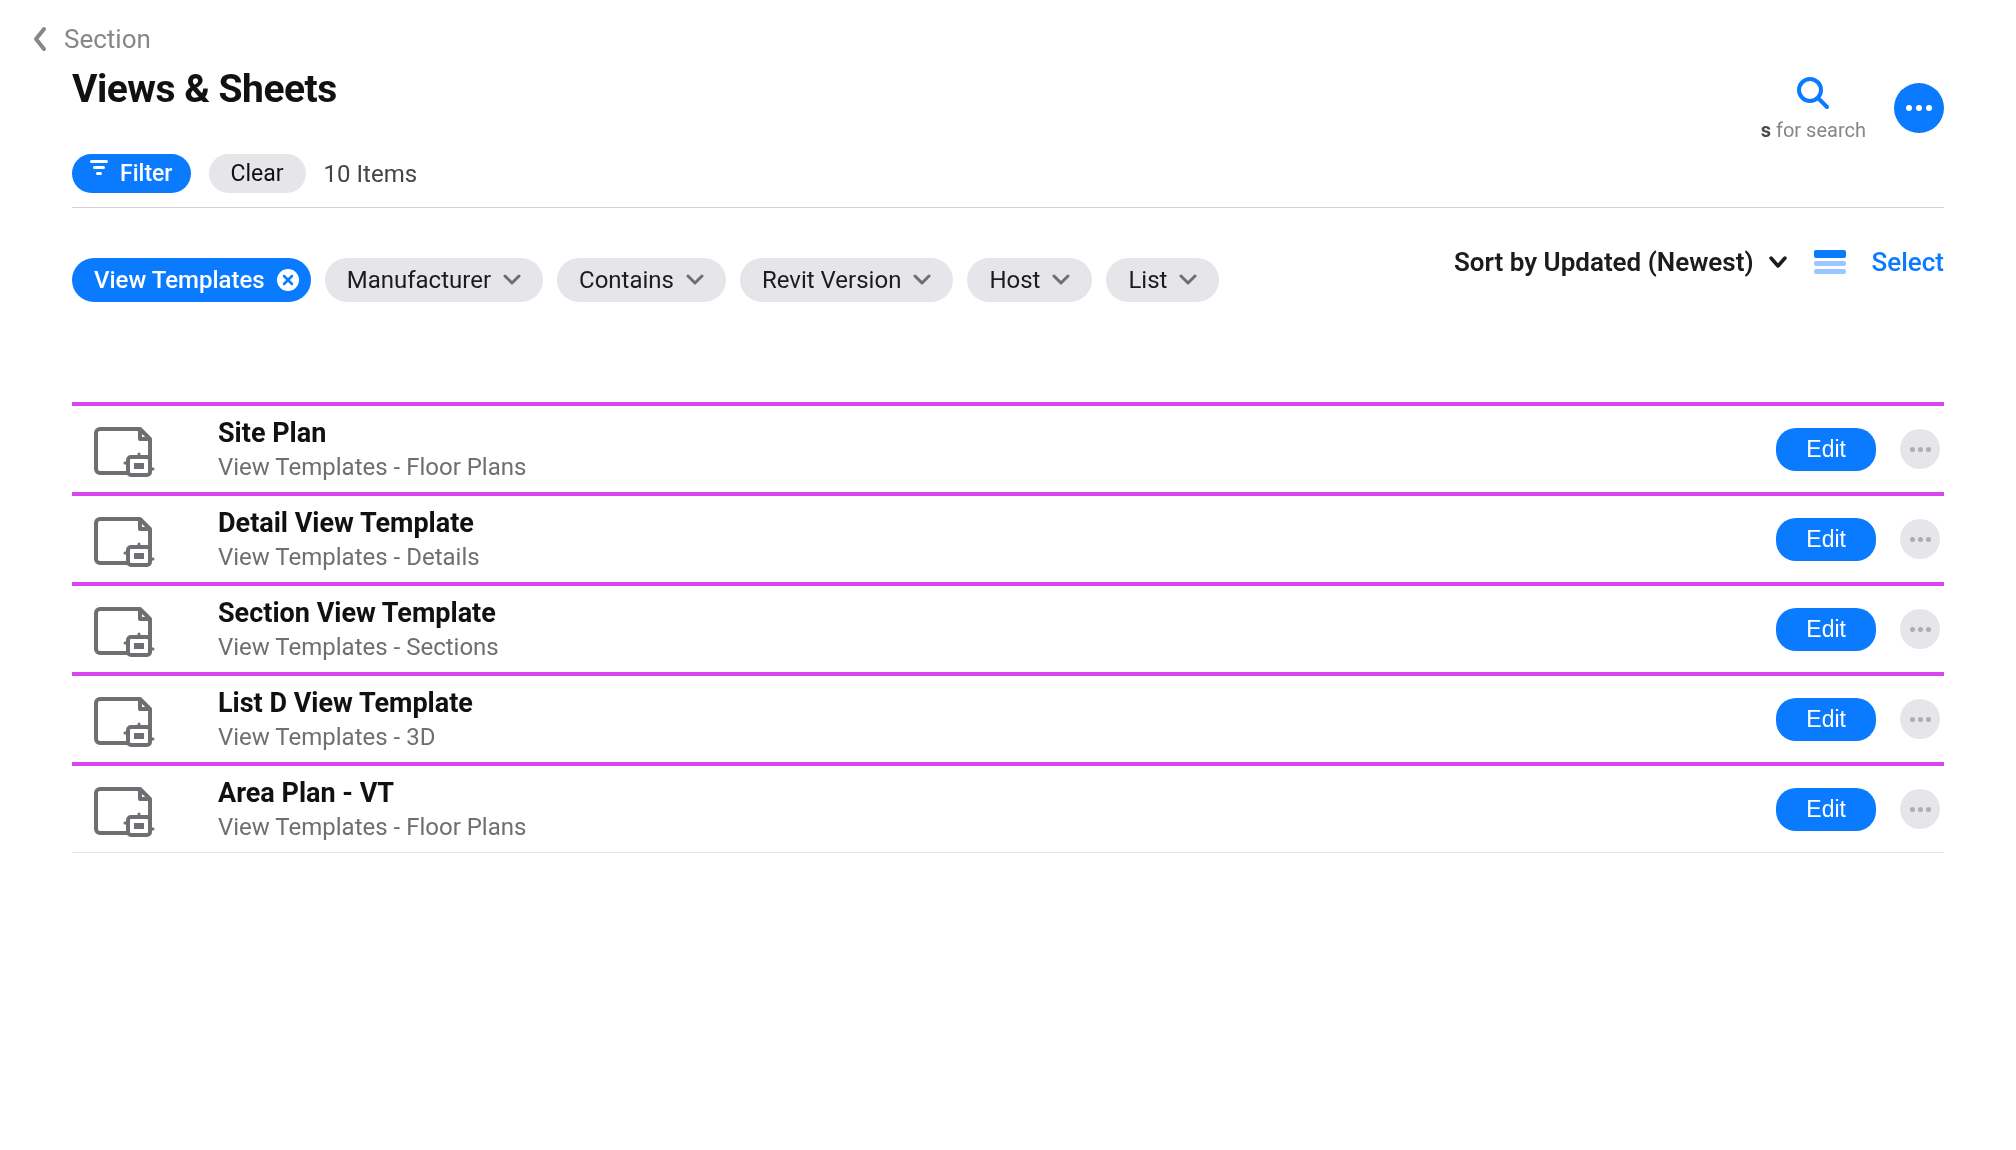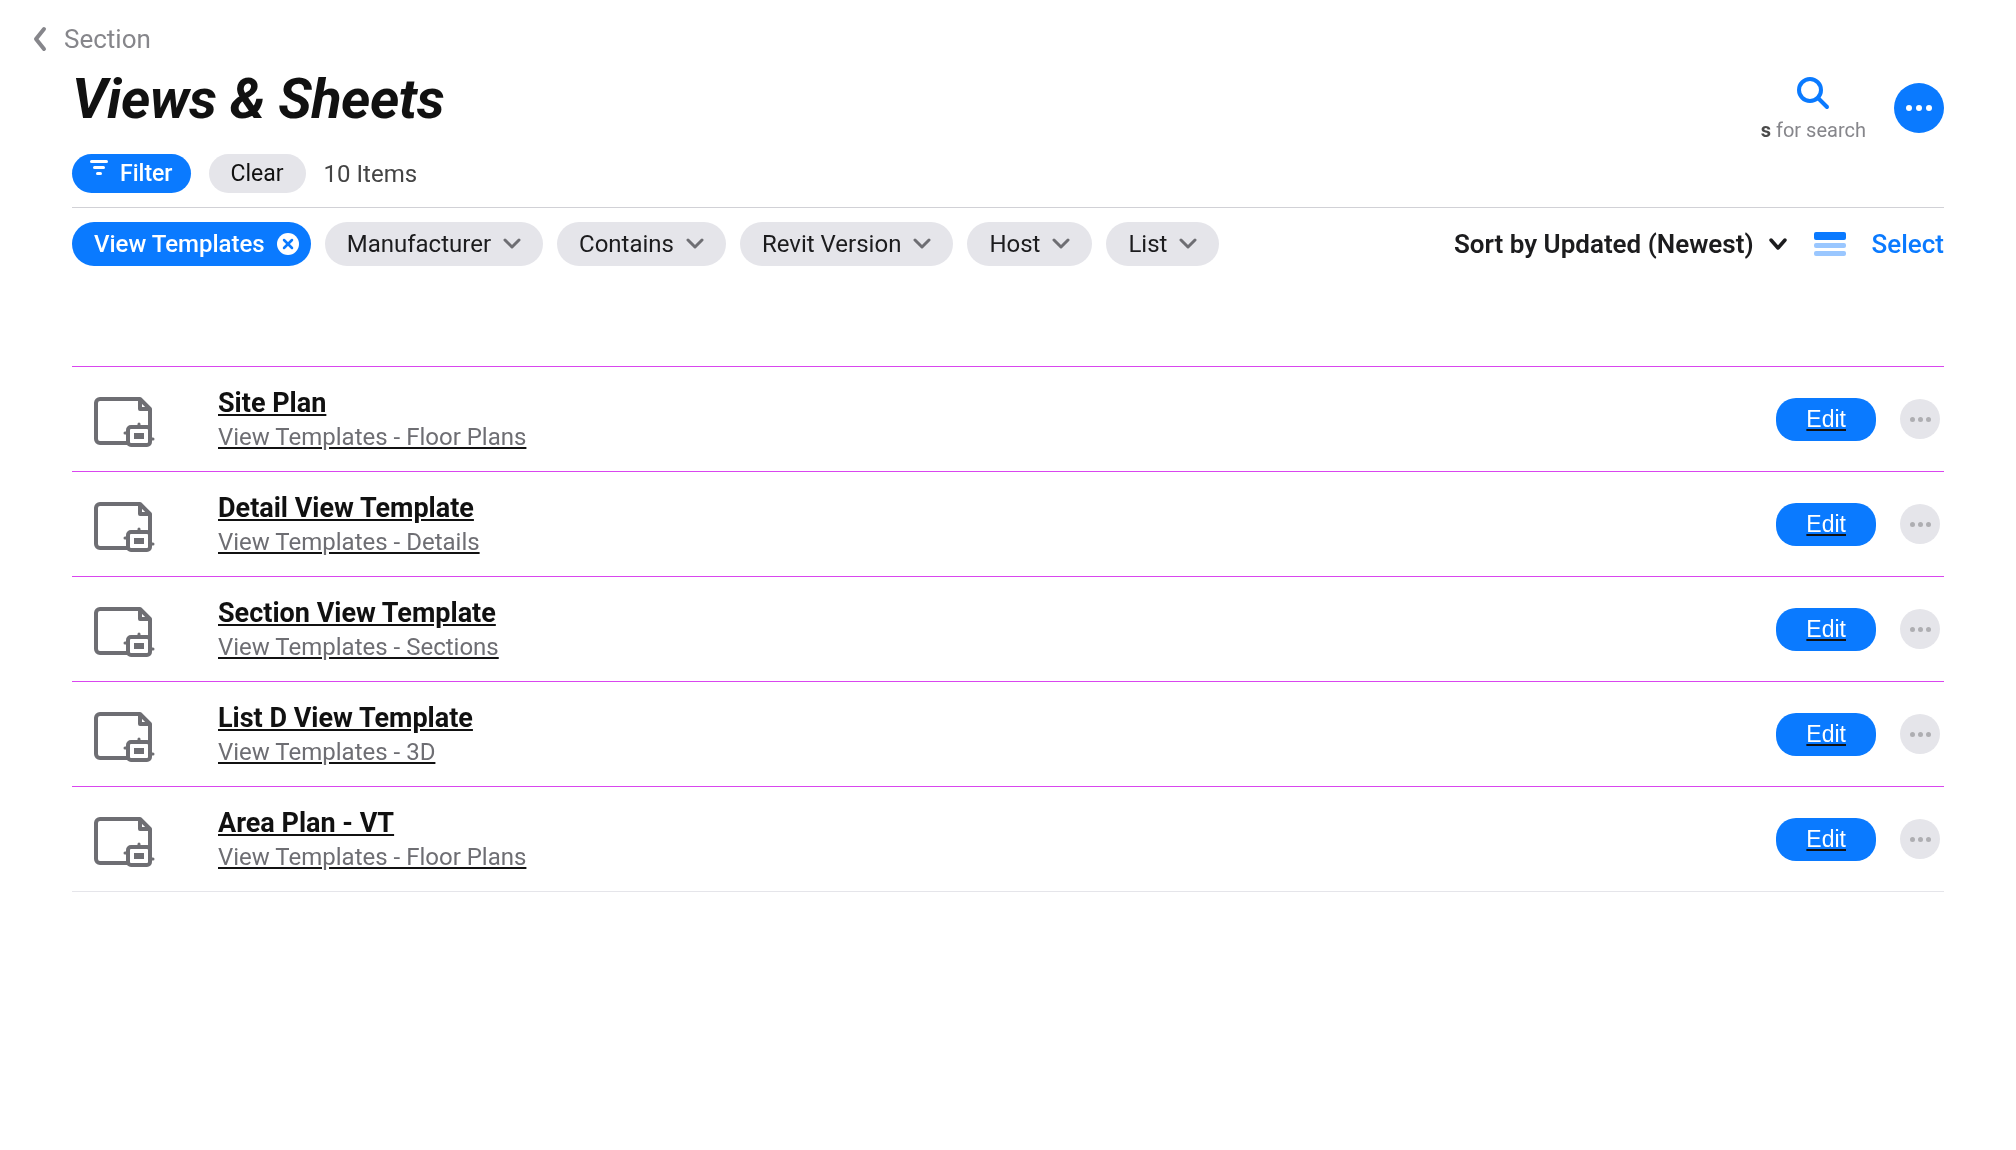--- a/index.html
+++ b/index.html
@@ -9,47 +9,47 @@
       color: #111;
       width: 2016px;
       height: 1150px;
       overflow: hidden;
     }
     .container { padding: 24px 72px 0 72px; }
     .breadcrumb { display: flex; align-items: center; gap: 12px; margin-bottom: 12px; margin-left: -44px; }
     .back-chevron { width: 24px; height: 24px; display: inline-flex; align-items: center; justify-content: center; cursor: pointer; }
     .breadcrumb-label { font-size: 26px; color: #86868b; font-weight: 400; }
     .header-row { display: flex; align-items: flex-start; justify-content: space-between; }
-    .page-title { font-size: 56px; font-weight: 700; letter-spacing: -0.5px; font-style: italic; }
+    .page-title { font-size: 39px; font-weight: 700; letter-spacing: -0.5px; }
     .header-actions { display: flex; align-items: center; gap: 28px; margin-top: 8px; }
     .search-block { display: flex; flex-direction: column; align-items: center; gap: 2px; cursor: pointer; }
     .search-hint { font-size: 20px; color: #86868b; }
     .search-hint b { font-weight: 700; color: #4a4a4a; }
     .more-circle { width: 50px; height: 50px; border-radius: 25px; background: #0a7aff; display: flex; align-items: center; justify-content: center; cursor: pointer; }
     .dots-white { display: flex; gap: 4px; }
     .dots-white span { width: 6px; height: 6px; border-radius: 3px; background: #fff; }
     .subheader-row { display: flex; align-items: center; gap: 18px; margin-top: 12px; }
     .pill { display: inline-flex; align-items: flex-start; gap: 12px; border-radius: 22px; padding: 6px 22px; font-size: 23px; font-weight: 400; cursor: pointer; }
     .pill.blue { background: #0a7aff; color: #fff; font-weight: 500; padding: 6px 18px; }
     .pill.gray { background: #e5e5ea; color: #111; padding: 6px 22px; }
     .item-count { font-size: 24px; color: #444; }
     .divider { height: 1px; background: #d1d1d6; margin-top: 14px; }
     .filter-row { display: flex; align-items: center; gap: 14px; margin-top: 14px; flex-wrap: wrap; }
-    .chip { display: inline-flex; align-items: center; gap: 12px; border-radius: 22px; padding: 8px 22px; font-size: 24px; background: #e5e5ea; color: #1c1c1e; cursor: pointer; }
+    .chip { display: inline-flex; align-items: center; gap: 12px; border-radius: 22px; padding: 8px 22px; font-size: 24px; background: #e5e5ea; color: #1c1c1e; cursor: pointer; margin-top: 36px; }
     .chip.active { background: #0a7aff; color: #fff; font-weight: 500; padding-right: 12px; }
     .chip .close-x { width: 22px; height: 22px; border-radius: 11px; background: #fff; display: flex; align-items: center; justify-content: center; }
     .chevron-down { display: inline-flex; }
     .filter-right { margin-left: auto; display: flex; align-items: center; gap: 26px; }
     .sort-block { display: flex; align-items: center; gap: 14px; font-size: 26px; color: #1c1c1e; font-weight: 600; cursor: pointer; }
     .view-toggle { display: flex; flex-direction: column; gap: 4px; cursor: pointer; }
     .view-toggle .bar { width: 32px; height: 8px; background: #0a7aff; border-radius: 2px; }
     .view-toggle .bar.small { height: 5px; background: #9ac7ff; }
     .select-link { font-size: 26px; color: #0a7aff; font-weight: 500; cursor: pointer; }
     .list { margin-top: 100px; }
-    .list-item { display: flex; align-items: center; padding: 20px 0; border-top: 1px solid #d946ef; text-decoration: underline; }
+    .list-item { display: flex; align-items: center; padding: 11px 0; border-top: 4px solid #d946ef; }
     .list-item:last-child { border-bottom: 1px solid #e5e5ea; }
     .item-icon { width: 70px; height: 56px; margin-left: 20px; margin-right: 56px; flex-shrink: 0; }
     .item-text { flex: 1; }
     .item-title { font-size: 27px; font-weight: 700; color: #111; margin-bottom: 4px; }
     .item-subtitle { font-size: 24px; color: #6e6e73; }
     .item-actions { display: flex; align-items: center; gap: 24px; margin-right: 4px; }
     .edit-btn { background: #0a7aff; color: #fff; border: none; border-radius: 20px; padding: 8px 30px; font-size: 23px; font-weight: 500; cursor: pointer; }
     .more-gray { width: 40px; height: 40px; border-radius: 20px; background: #e5e5ea; display: flex; align-items: center; justify-content: center; cursor: pointer; }
     .dots-gray { display: flex; gap: 3px; }
     .dots-gray span { width: 5px; height: 5px; border-radius: 2.5px; background: #aeaeb2; }

